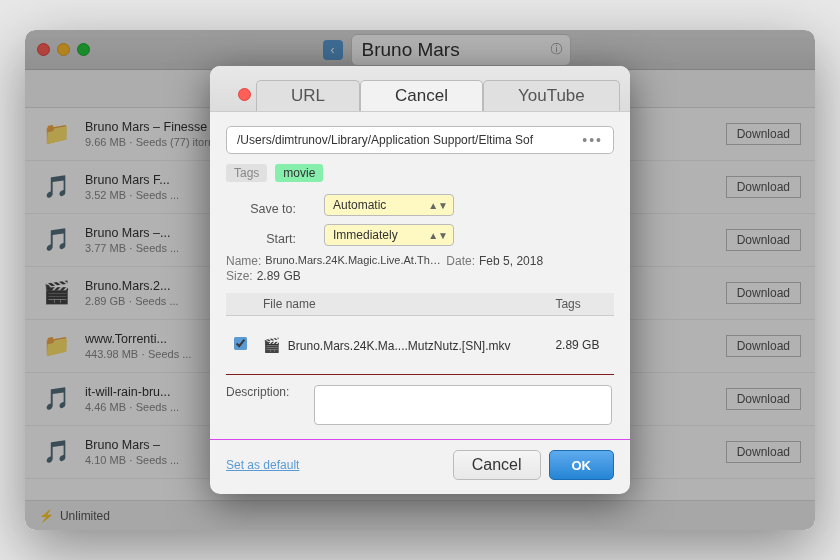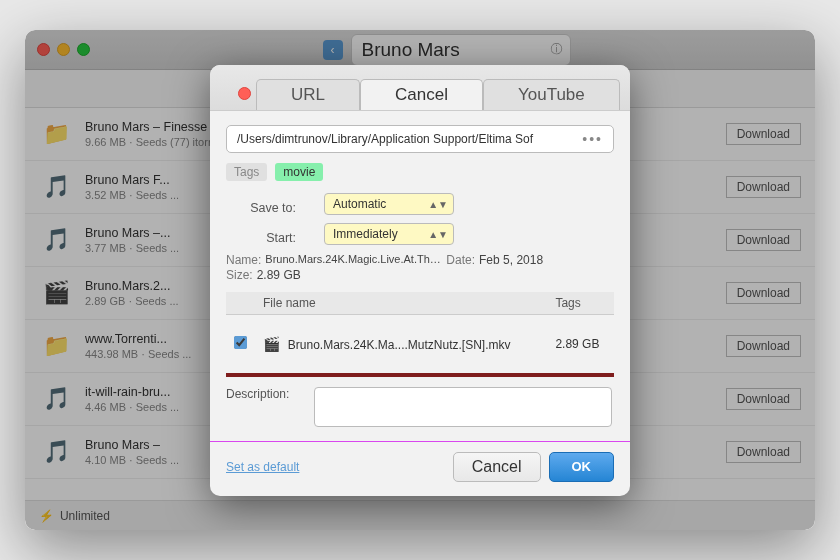--- a/index.html
+++ b/index.html
@@ -380,21 +380,21 @@
     .file-table th {
       text-align: left;
       padding: 4px 8px;
       border-bottom: 1px solid #ccc;
       color: #555;
       font-weight: 500;
     }
 
     .file-table td {
       padding: 21px 8px;
-      border-bottom: 4px solid #7f1d1d;
+      border-bottom: 1px solid #7f1d1d;
       color: #333;
     }
 
     .file-table .check-col {
       width: 24px;
     }
 
     .file-checkbox {
       accent-color: #5b9bd5;
     }

